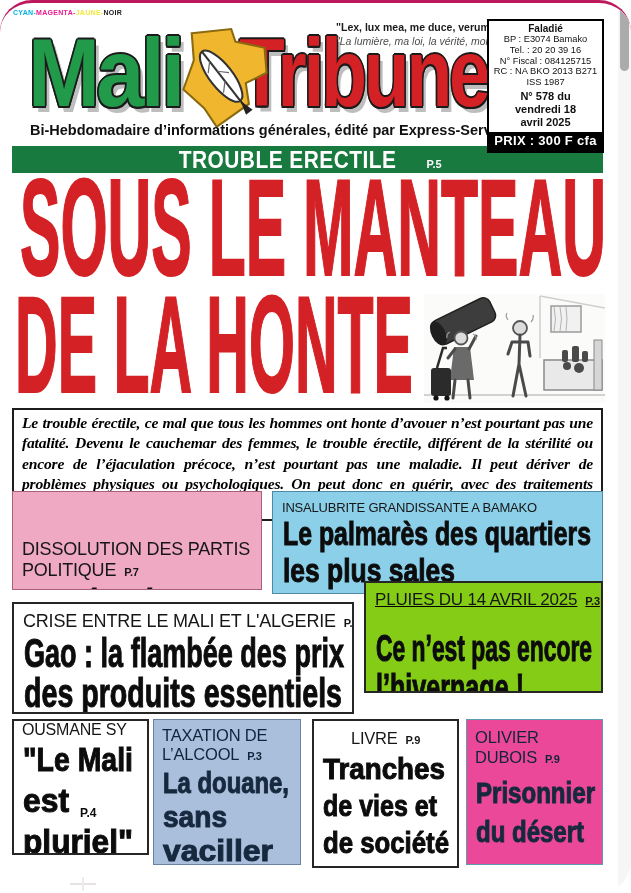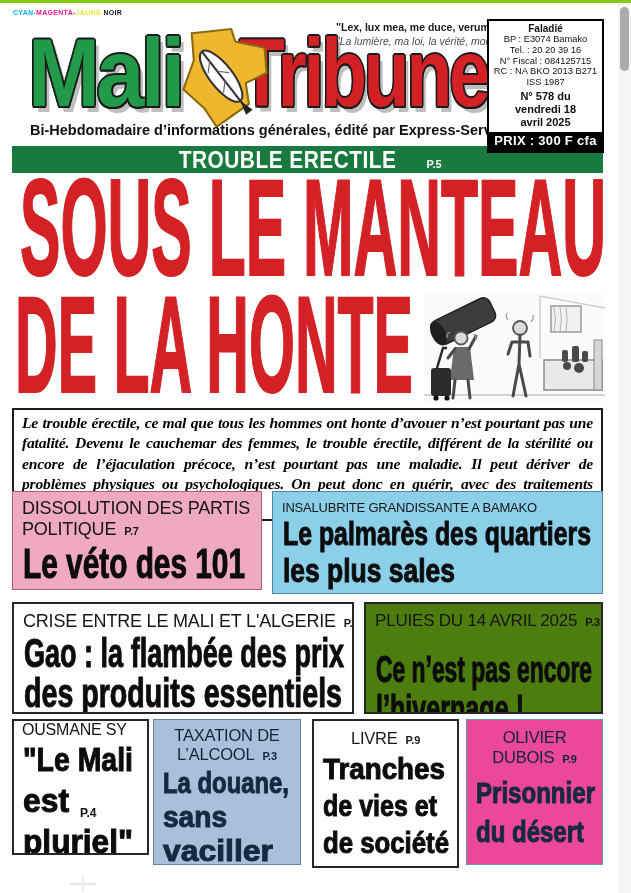--- a/index.html
+++ b/index.html
@@ -1,17 +1,17 @@
 <!DOCTYPE html>
 <html><head>
 <meta charset="utf-8">
 <style>
   html,body{margin:0;padding:0;background:#fff;}
   .page{position:relative;width:631px;height:893px;background:#fff;overflow:hidden;
-        font-family:"Liberation Sans",sans-serif;border-top:3px solid #84cc16;box-sizing:border-box;}
+        font-family:"Liberation Sans",sans-serif;border-top:3px solid #be185d;box-sizing:border-box;border-radius:32px;}
 
   
   .print-marks{position:absolute;left:13px;top:6px;font-size:7px;font-weight:bold;letter-spacing:.3px;}
   .print-marks span{display:inline;}
 
   
   .logo{position:absolute;left:28px;top:26px;display:flex;align-items:flex-start;z-index:2;}
   .logo-word{font-weight:bold;line-height:.92;letter-spacing:-4px;
       text-shadow:2px 0 0 #1b1b1b,-2px 0 0 #1b1b1b,0 2px 0 #1b1b1b,0 -2px 0 #1b1b1b,
       1.5px 1.5px 0 #1b1b1b,-1.5px -1.5px 0 #1b1b1b,1.5px -1.5px 0 #1b1b1b,-1.5px 1.5px 0 #1b1b1b,
@@ -48,29 +48,29 @@
   .standfirst{position:absolute;left:12px;top:405px;width:591px;box-sizing:border-box;
       border:2px solid #1c1c1c;padding:3px 8px 5px;font-family:"Liberation Serif",serif;
       font-weight:bold;font-style:italic;font-size:15.6px;line-height:1.3;letter-spacing:-.2px;
       text-align:justify;color:#000;}
 
   
   .teaser{position:absolute;box-sizing:border-box;overflow:hidden;}
   .kicker{color:#161616;letter-spacing:-.2px;}
   .kicker .pg{font-size:11px;font-weight:bold;margin-left:8px;}
   .hl-line{line-height:0;}
-  .navy{color:#10253b;text-align:center;}
+  .navy{color:#10253b;}
 
   .t-pink{left:12px;top:488px;width:250px;height:99px;background:#efa9c3;border:1px solid #a85f7d;padding:6px 9px 0;}
-  .t-pink .kicker{font-size:18px;line-height:1.14;}
+  .t-pink .kicker{font-size:18px;line-height:1.14;margin-top:41px;}
   .t-blue1{left:272px;top:488px;width:331px;height:103px;background:#8bcfe9;border:1px solid #4e8aa6;padding:8px 9px 0;}
   .t-blue1 .kicker{font-size:13px;white-space:nowrap;}
   .t-crise{left:12px;top:599px;width:342px;height:112px;background:#fff;border:2px solid #262626;padding:7px 9px 0;}
   .t-crise .kicker{font-size:18px;white-space:nowrap;}
-  .t-pluies{left:364px;top:599px;width:239px;height:112px;background:#4d7c0f;border:2px solid #262626;padding:7px 9px 0;}
+  .t-pluies{left:364px;top:578px;width:239px;height:112px;background:#84cc16;border:2px solid #262626;padding:7px 9px 0;text-decoration:underline;}
   .t-pluies .kicker{font-size:17px;white-space:nowrap;}
   .t-ousmane{left:12px;top:716px;width:137px;height:136px;background:#fff;border:2px solid #262626;padding:0 8px 0;}
   .t-ousmane .kicker{font-size:16px;}
   .t-taxation{left:153px;top:716px;width:148px;height:146px;background:#a9bfdc;border:1px solid #6c82a3;padding:6px 8px 0;}
   .t-taxation .kicker{font-size:16.5px;line-height:1.15;}
   .t-livre{left:312px;top:716px;width:147px;height:149px;background:#fff;border:2px solid #262626;padding:8px 8px 0;}
   .t-livre .kicker{font-size:16.5px;text-align:center;}
   .t-olivier{left:466px;top:716px;width:137px;height:146px;background:#ec4899;border:1px solid #5d9ab3;padding:8px 8px 0;}
   .t-olivier .kicker{font-size:16.5px;line-height:1.2;}
   .inline-pg{font-size:12px;font-weight:bold;color:#0c0c0c;margin-left:10px;vertical-align:6px;}

